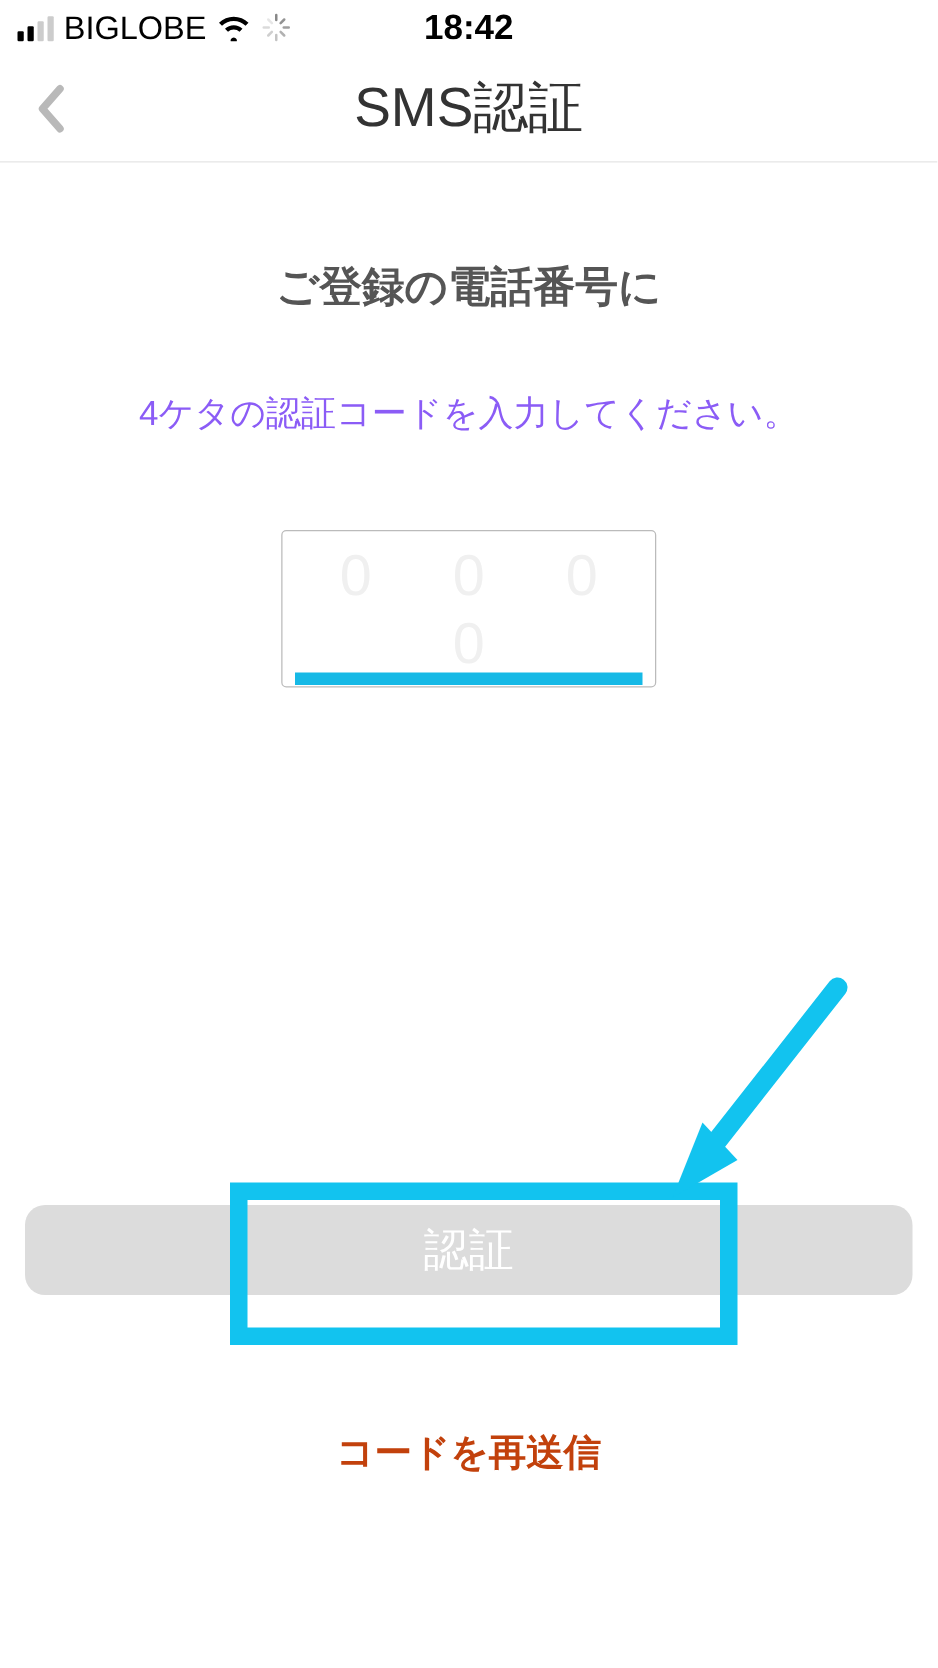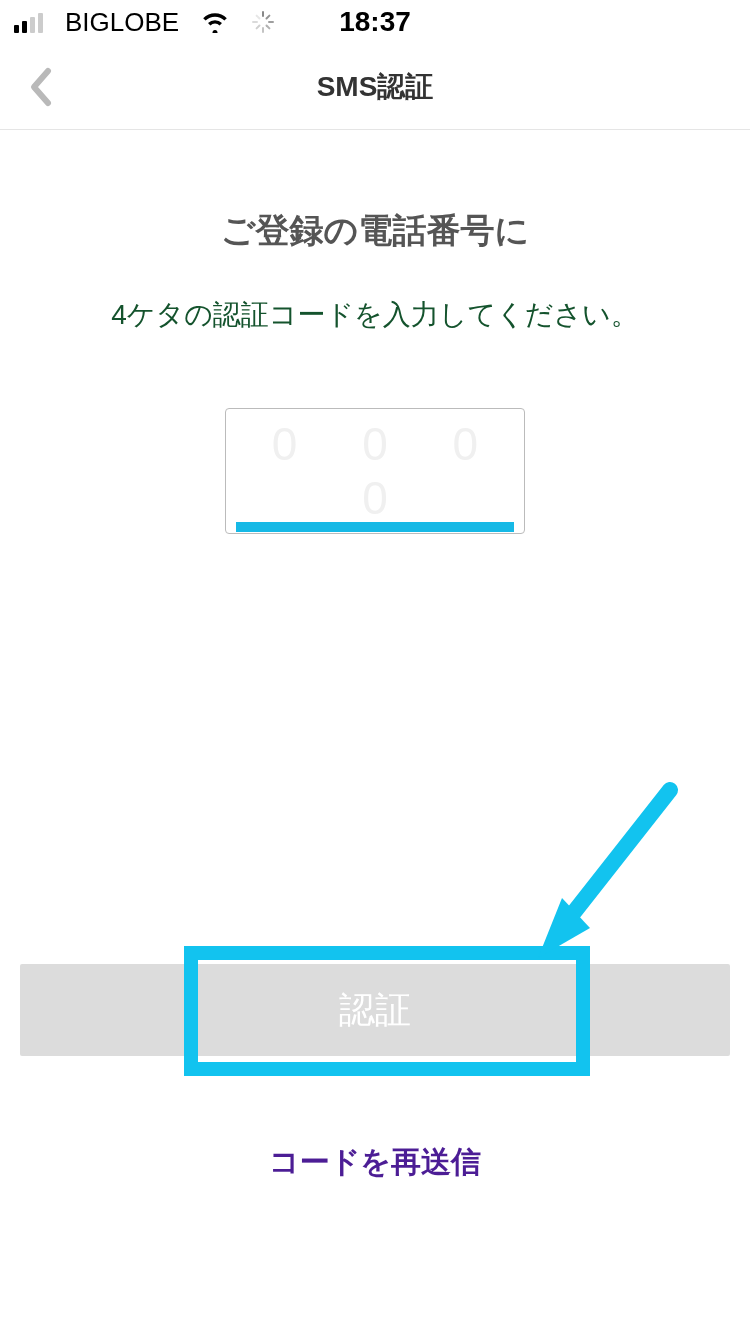--- a/index.html
+++ b/index.html
@@ -1,50 +1,50 @@
 <!DOCTYPE html>
 <html><head>
 <meta charset="utf-8">
 <style>
   * { box-sizing: border-box; margin: 0; padding: 0; }
   html, body { width: 750px; height: 1334px; font-family: -apple-system, "Hiragino Sans", sans-serif; background: #fff; color: #333; }
   body { position: relative; overflow: hidden; }
 
   
   .status-bar { height: 44px; display: flex; align-items: center; justify-content: space-between; padding: 0 14px; font-size: 26px; font-weight: 400; color: #000; }
-  .status-left, .status-right { display: flex; align-items: center; gap: 22px; }
+  .status-left, .status-right { display: flex; align-items: center; gap: 8px; }
   .status-center { position: absolute; left: 50%; transform: translateX(-50%); font-weight: 600; font-size: 28px; }
   .signal-bars { display: flex; align-items: flex-end; gap: 3px; height: 22px; }
   .signal-bars span { width: 5px; background: #ccc; border-radius: 1px; }
   .signal-bars span:nth-child(1){ height: 8px; background:#000;}
   .signal-bars span:nth-child(2){ height: 12px; background:#000;}
   .signal-bars span:nth-child(3){ height: 16px;}
   .signal-bars span:nth-child(4){ height: 20px;}
   .wifi-icon svg, .spinner-icon svg, .alarm-icon svg, .battery-icon svg { display:block; }
 
   
   .nav-bar { height: 86px; display:flex; align-items:center; justify-content:center; border-bottom: 1px solid #e5e5e5; position:relative; }
-  .nav-title { font-size: 28px; font-weight: 700; color:#333; }
+  .nav-title { font-size: 44px; font-weight: 400; color:#333; }
   .back-btn { position:absolute; left: 18px; top: 50%; transform: translateY(-50%); width:48px; height:48px; display:flex; align-items:center; justify-content:center; }
   .back-btn svg { display:block; }
 
   
   .content { padding: 0 20px; text-align:center; }
   .lead { font-size: 34px; font-weight:700; color:#555; line-height: 1.7; margin-top: 72px; }
-  .sub { font-size: 28px; color:#14532d; margin-top: 36px; }
+  .sub { font-size: 28px; color:#8b5cf6; margin-top: 52px; }
 
   .code-box { width: 300px; height: 126px; margin: 74px auto 0; border:1px solid #bbb; border-radius:4px; position:relative; display:flex; align-items:center; justify-content:center; letter-spacing: 26px; font-size: 46px; color:#f0f0f0; padding-left:26px; background:#fff; }
   .code-underline { position:absolute; bottom:1px; left:10px; right:10px; height:10px; background:#16b9e6; }
 
   .submit-wrap { position:absolute; left:20px; right:20px; top: 964px; }
-  .submit-btn { width:100%; height:92px; background:#dcdcdc; color:#fff; border:none; border-radius:2px; font-size:36px; font-weight:500; }
+  .submit-btn { width:100%; height:72px; background:#dcdcdc; color:#fff; border:none; border-radius:16px; font-size:36px; font-weight:500; }
   .highlight-box { position:absolute; border:14px solid #12c3ef; pointer-events:none; }
 
   .resend { position:absolute; top: 1142px; left:0; right:0; text-align:center; }
-  .resend a { color:#4c1d95; font-size:30px; font-weight:600; text-decoration:none; }
+  .resend a { color:#c2410c; font-size:30px; font-weight:600; text-decoration:none; }
 
   .arrow-annot { position:absolute; pointer-events:none; }
 </style>
 </head>
 <body>
 
 <div class="status-bar">
   <div class="status-left">
     <span class="signal-bars">
       <span></span>
@@ -66,21 +66,21 @@
           <line x1="22" y1="12" x2="18" y2="12" opacity="0.8"></line>
           <line x1="18.4" y1="18.4" x2="15.5" y2="15.5" opacity="0.65"></line>
           <line x1="12" y1="22" x2="12" y2="18" opacity="0.5"></line>
           <line x1="5.6" y1="18.4" x2="8.5" y2="15.5" opacity="0.4"></line>
           <line x1="2" y1="12" x2="6" y2="12" opacity="0.3"></line>
           <line x1="5.6" y1="5.6" x2="8.5" y2="8.5" opacity="0.2"></line>
         </g>
       </svg>
     </span>
   </div>
-  <div class="status-center">18:37</div>
+  <div class="status-center">18:42</div>
 </div>
 
 <div class="nav-bar">
   <div class="back-btn">
     <svg width="28" height="44" viewBox="0 0 28 44">
         <polyline points="20,6 6,22 20,38" fill="none" stroke="#b9b9b9" stroke-width="6" stroke-linecap="round" stroke-linejoin="round"></polyline>
       </svg>
   </div>
   <div class="nav-title">SMS認証</div>
 </div>

